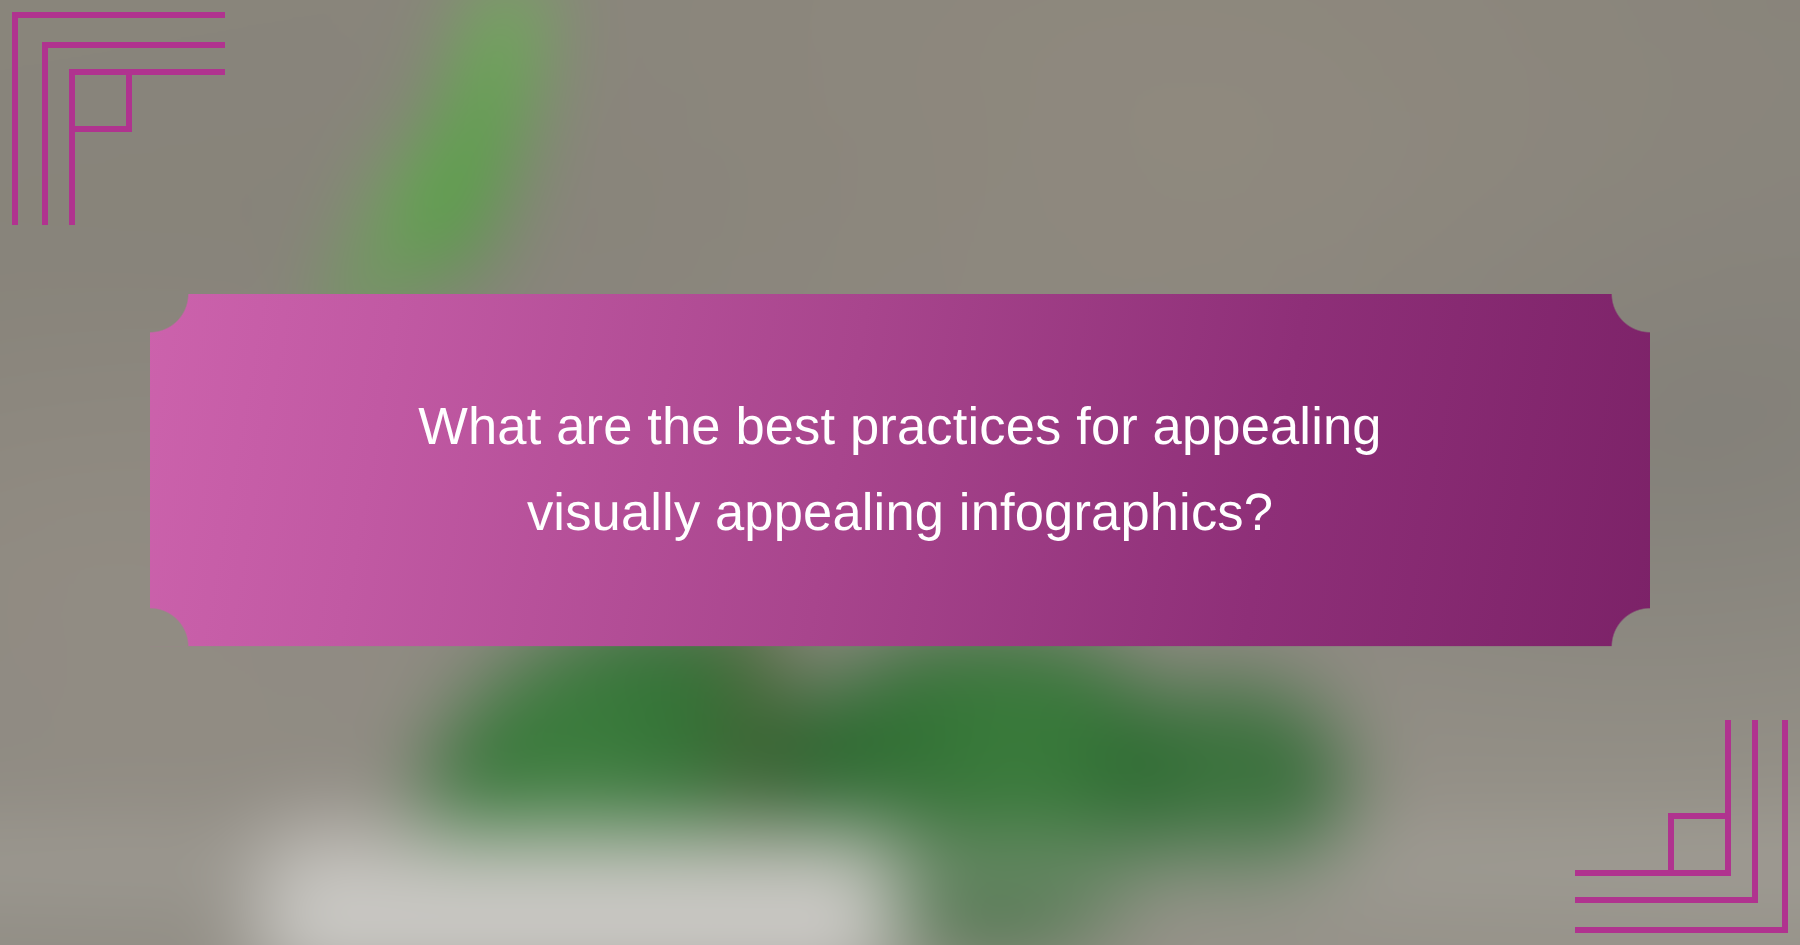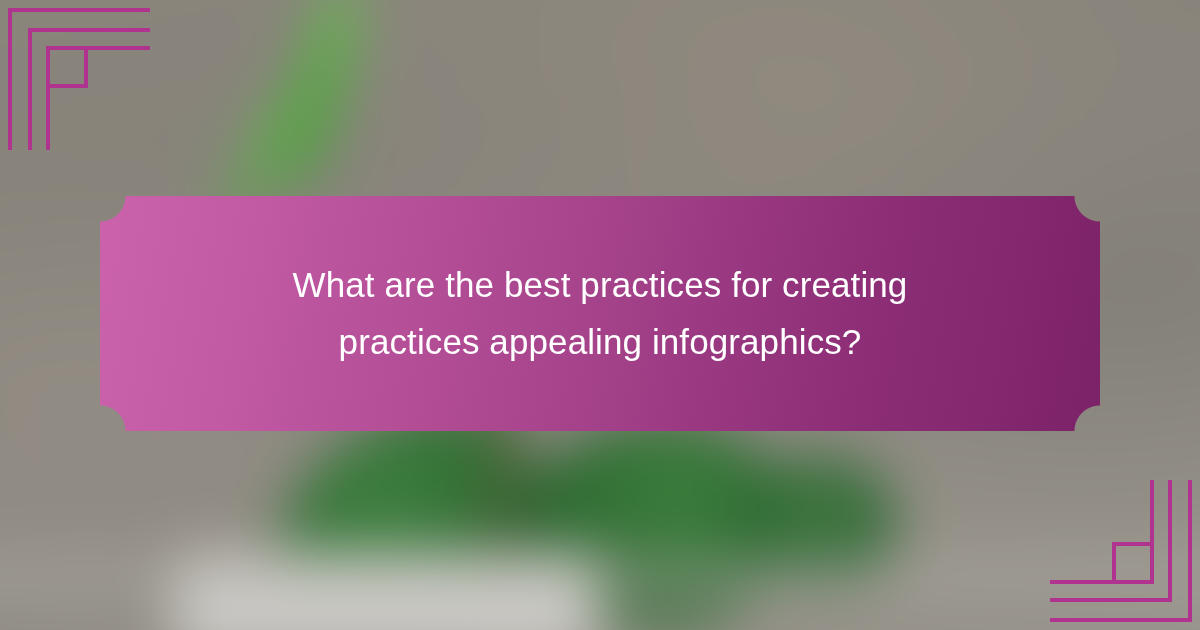--- a/index.html
+++ b/index.html
@@ -182,16 +182,16 @@
       <g fill="none" stroke="#b0338f" stroke-width="4" transform="rotate(180 75 75)">
         <path d="M 10 150 L 10 10 L 150 10"></path>
         <path d="M 30 150 L 30 30 L 150 30"></path>
         <path d="M 48 150 L 48 48 L 150 48"></path>
         <path d="M 48 48 L 48 86 L 86 86 L 86 48 Z"></path>
       </g>
     </svg>
   </div>
 
   <div class="banner">
-    <div class="banner-title">What are the best practices for creating practices appealing infographics?</div>
+    <div class="banner-title">What are the best practices for appealing visually appealing infographics?</div>
   </div>
 
 </div>
 
 </body></html>

